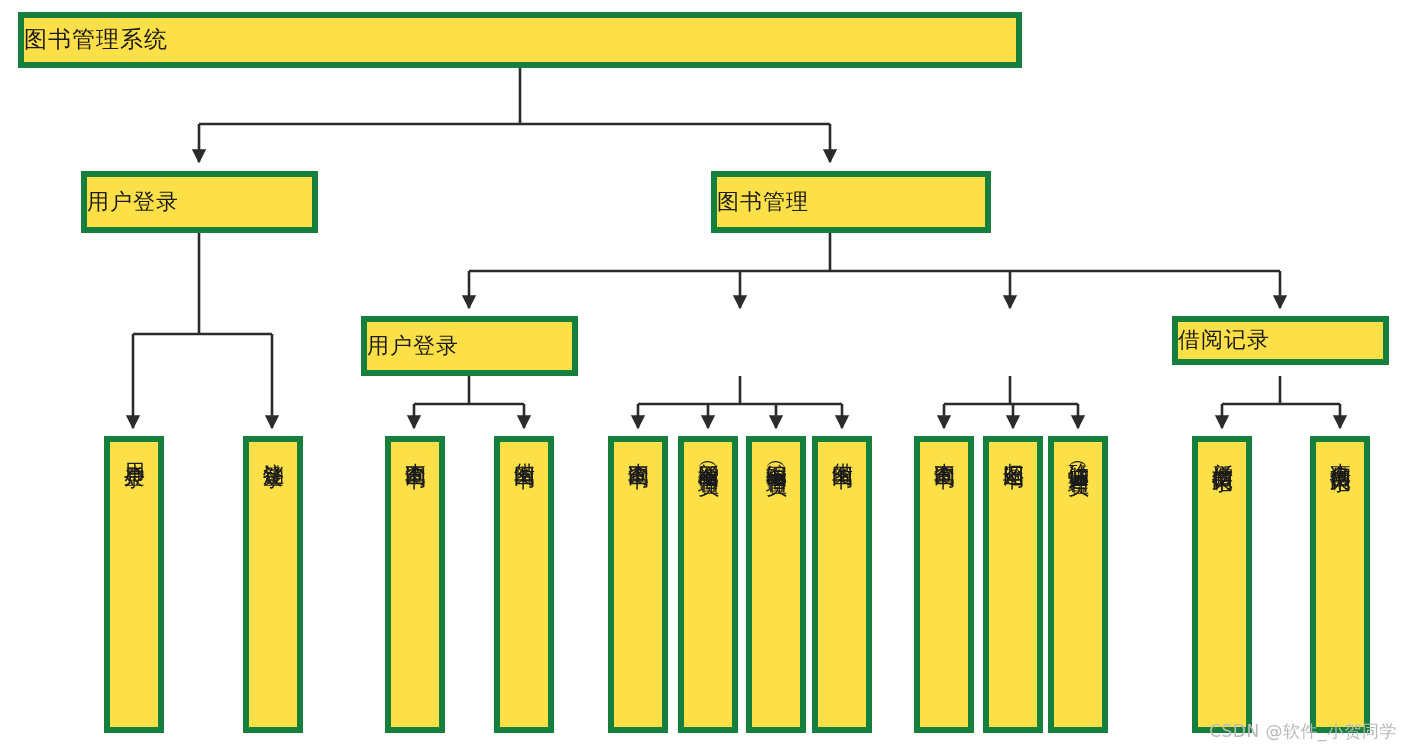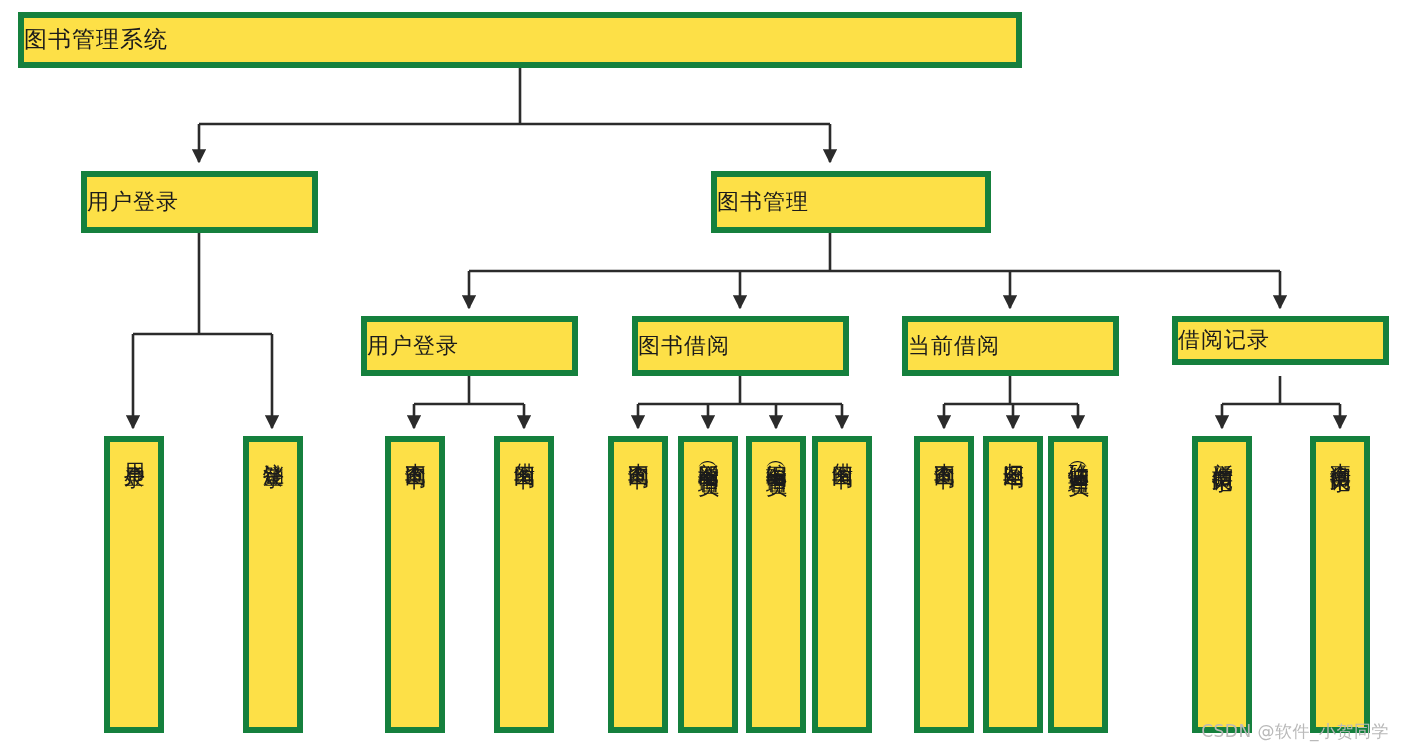--- a/index.html
+++ b/index.html
@@ -47,21 +47,21 @@
   .edges {
     position: absolute;
     left: 0;
     top: 0;
     width: 1405px;
     height: 747px;
     pointer-events: none;
   }
   .watermark {
     position: absolute;
-    right: 16px;
+    right: 8px;
     bottom: 4px;
     font-size: 17px;
     color: #b9b9b9;
     white-space: nowrap;
     letter-spacing: 0.5px;
   }
 </style>
 </head>
 <body>
 
@@ -124,26 +124,20 @@
   <div class="node h" style="left:81px; top:171px; width:237px; height:62px;">
     <span>用户登录</span>
   </div>
   <div class="node h" style="left:711px; top:171px; width:280px; height:62px;">
     <span>图书管理</span>
   </div>
 
   <div class="node h" style="left:361px; top:316px; width:217px; height:60px;">
     <span>用户登录</span>
   </div>
-  <div class="node h" style="left:632px; top:316px; width:217px; height:60px;">
-    <span>图书借阅</span>
-  </div>
-  <div class="node h" style="left:902px; top:316px; width:217px; height:60px;">
-    <span>当前借阅</span>
-  </div>
   <div class="node h" style="left:1172px; top:316px; width:217px; height:49px;">
     <span>借阅记录</span>
   </div>
 
   <div class="node v" style="left:104px; top:436px; width:60px; height:297px;">
     <span>用户登录</span>
   </div>
   <div class="node v" style="left:243px; top:436px; width:60px; height:297px;">
     <span>注销登录</span>
   </div>

